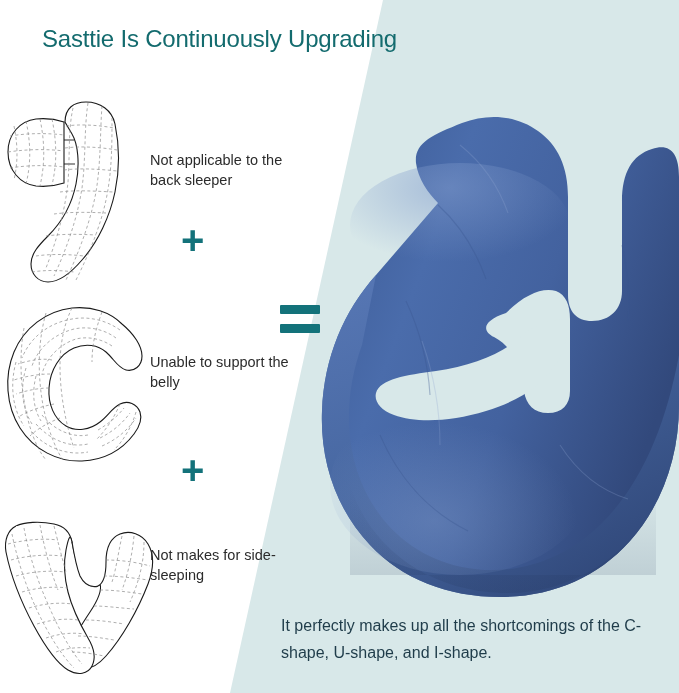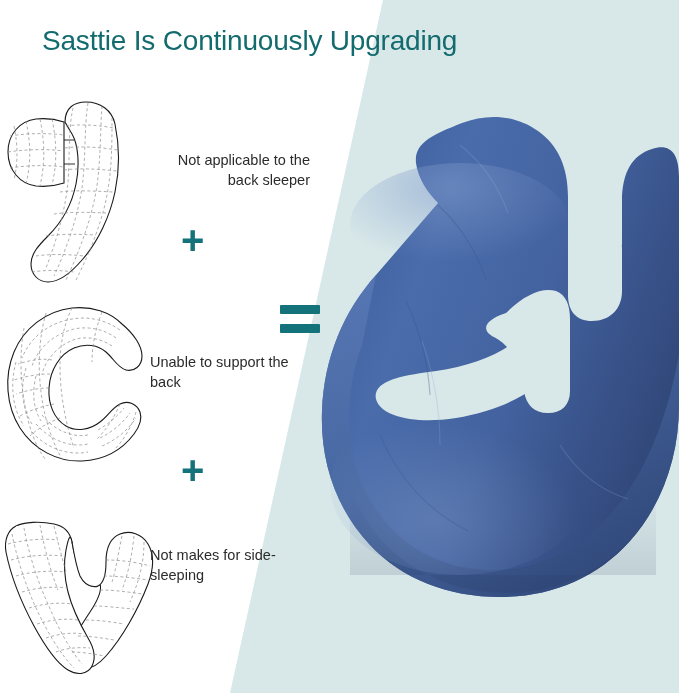--- a/index.html
+++ b/index.html
@@ -26,21 +26,21 @@
     inset: 0;
     background: #d8e8e9;
     clip-path: polygon(383px 0px, 679px 0px, 679px 693px, 230px 693px);
   }
   
   .title {
     position: absolute;
     left: 42px;
     top: 25px;
     width: 600px;
-    font-size: 28px;
+    font-size: 24px;
     letter-spacing: -0.2px;
     color: #136b6e;
     white-space: nowrap;
   }
   
   .shape {
     position: absolute;
   }
   .shape-j   { left: 2px;  top: 96px;  width: 152px; height: 198px; }
   .shape-c   { left: 2px;  top: 300px; width: 150px; height: 165px; }
@@ -48,21 +48,21 @@
   .shape svg { display: block; width: 100%; height: 100%; }
 
   
   .note {
     position: absolute;
     font-size: 14.5px;
     line-height: 20px;
     color: #2b2b2b;
     width: 160px;
   }
-  .note-1 { left: 150px; top: 150px; text-align: right; }
+  .note-1 { left: 150px; top: 150px; }
   .note-2 { left: 150px; top: 352px; }
   .note-3 { left: 150px; top: 545px; }
 
   
   .op-plus {
     position: absolute;
     color: #13727a;
     font-size: 40px;
     font-weight: 700;
     line-height: 1;
@@ -192,21 +192,21 @@
         <path d="M134 112 C130 126 122 140 112 150"></path>
         <path d="M47 88 C38 88 26 90 14 94"></path>
         <path d="M48 74 C38 74 24 76 12 80"></path>
         <path d="M50 60 C42 58 28 60 16 64"></path>
         <path d="M52 104 C42 106 28 110 18 116"></path>
         <path d="M58 118 C48 122 36 128 28 136"></path>
       </g>
     </svg>
   </div>
 
-  <div class="note note-2">Unable to support the back</div>
+  <div class="note note-2">Unable to support the belly</div>
 
   <div class="op-plus op-plus-2">+</div>
 
   <div class="shape shape-u">
     <svg viewBox="0 0 160 165" fill="none" xmlns="http://www.w3.org/2000/svg">
       <g stroke="#1a1a1a" stroke-width="1.1" fill="#ffffff">
         <path d="M14 6 C22 2 38 1 52 4 C62 6 68 12 70 22
                  C73 38 76 52 82 60 C86 66 92 68 96 66
                  C102 63 104 54 104 42 C104 28 108 18 118 14
                  C128 10 140 14 146 24 C152 34 152 48 146 64
@@ -342,14 +342,15 @@
         <path d="M312 140 C318 166 320 192 318 216"></path>
       </g>
       <g stroke="#8fa7d2" stroke-width="1.1" fill="none" opacity="0.28">
         <path d="M150 40 C170 56 188 80 198 108"></path>
         <path d="M112 236 C124 270 130 306 130 340"></path>
         <path d="M250 340 C268 368 292 386 318 394"></path>
       </g>
     </svg>
   </div>
 
+  <div class="caption">It perfectly makes up all the shortcomings of the C-shape, U-shape, and I-shape.</div>
 
 </div>
 
 </body></html>

